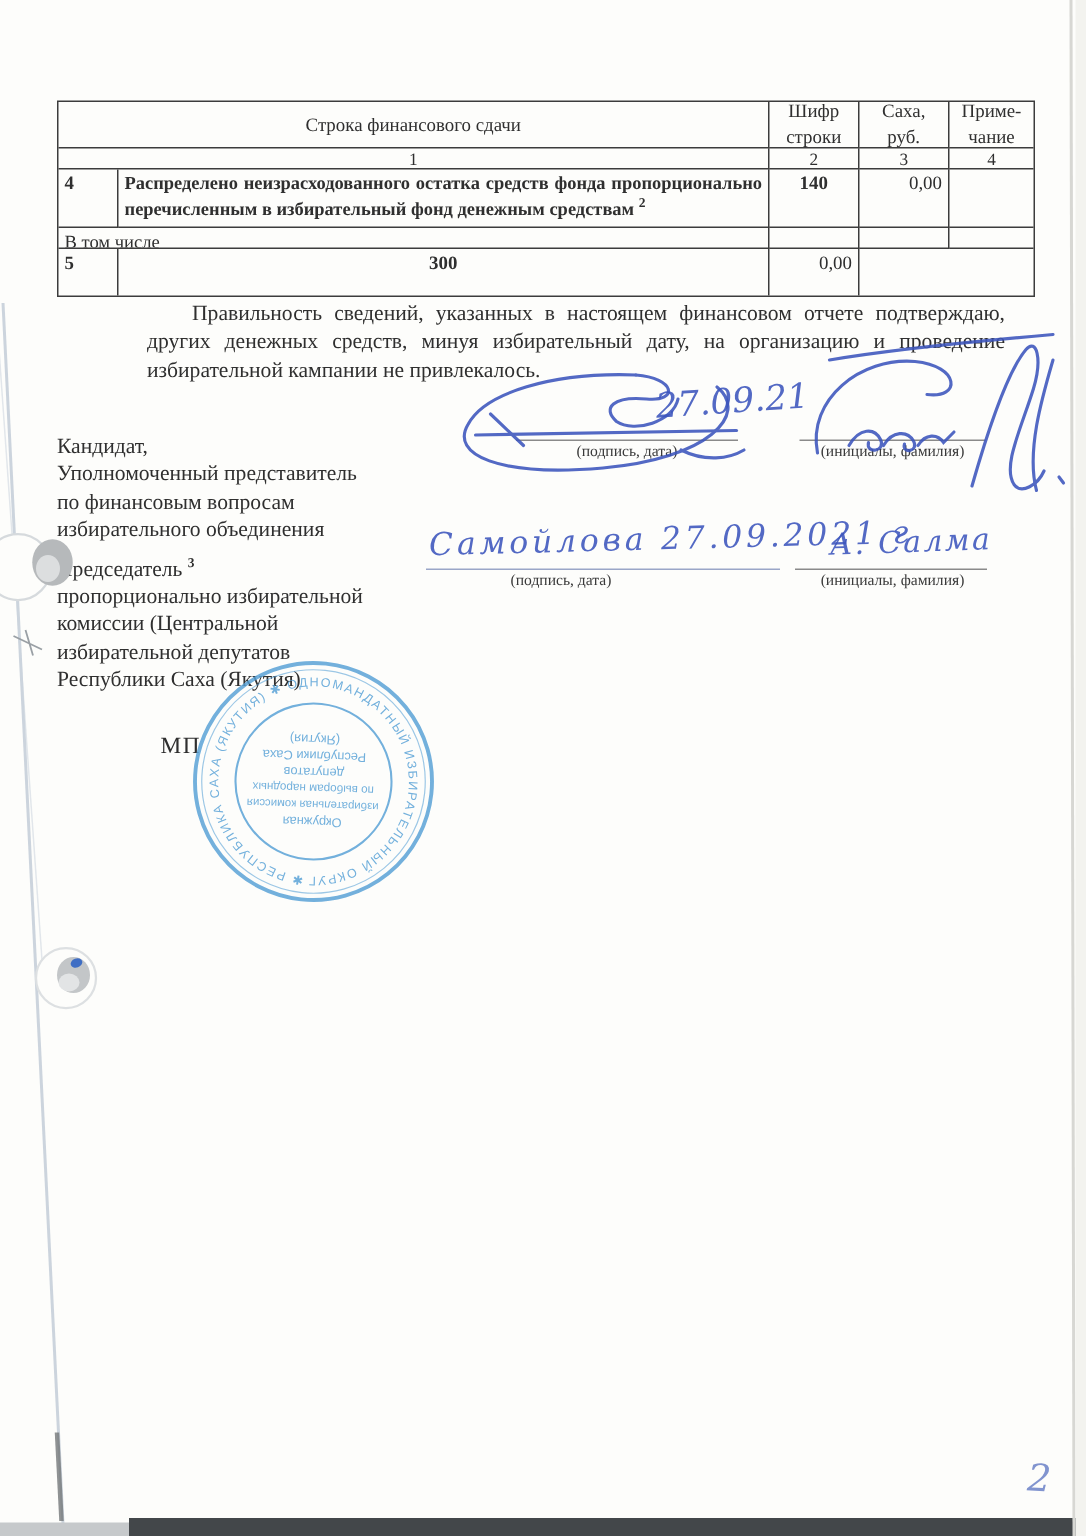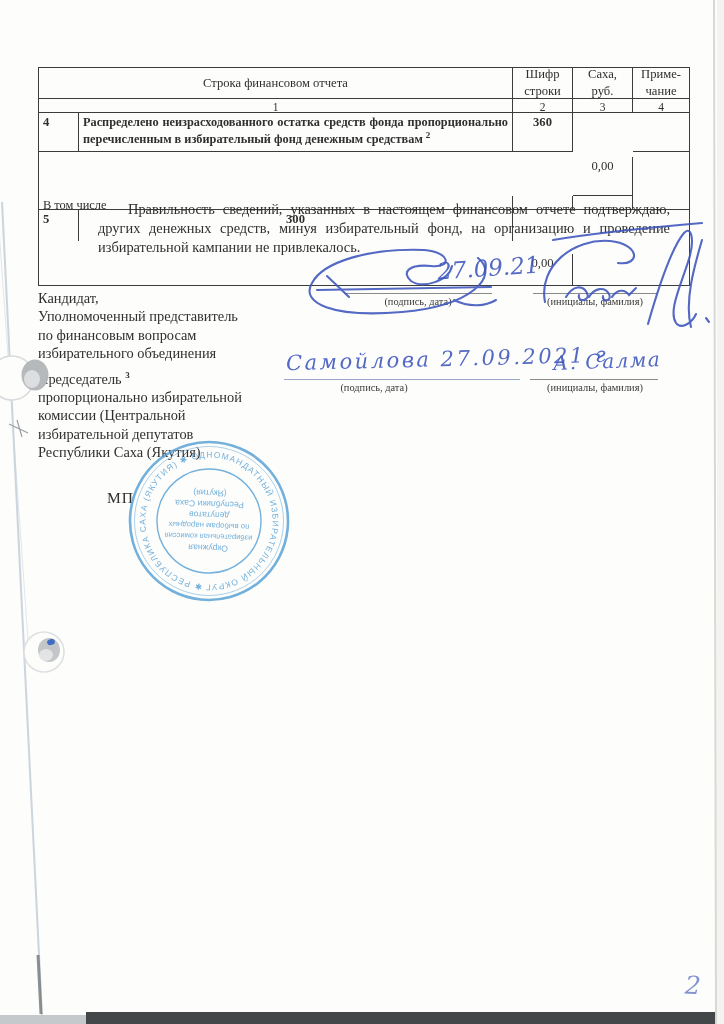--- a/index.html
+++ b/index.html
@@ -21,21 +21,21 @@
   }
   .ftable .c{border-right:1px solid #3c3c3c;border-bottom:1px solid #3c3c3c;
     padding:1px 4px;box-sizing:border-box;overflow:hidden;}
   .ftable .c.last{border-right:none;}
   .ftable .c.rowend{border-bottom:none;}
   .hc{text-align:center;display:flex;align-items:center;justify-content:center;}
   .idx{text-align:center;font-size:11.5px;padding:0 2px;}
   .bold{font-weight:bold;}
   .just{text-align:justify;}
   .num-c{text-align:center;font-weight:bold;}
-  .sum-c{text-align:center;padding-right:6px;margin-top:44px;}
+  .sum-c{text-align:right;padding-right:6px;}
   .span2{grid-column:1 / span 2;}
   .subrow{padding-left:36px;font-size:12.4px;}
 
   
   .statement{
     position:absolute;left:98px;top:200px;width:572px;
     font-size:14.4px;line-height:19px;text-align:justify;text-indent:30px;
   }
 
   
@@ -73,48 +73,48 @@
   
   .overlay{position:absolute;inset:0;pointer-events:none;}
 </style>
 </head>
 <body>
 
 <div class="page">
 
   <div class="ftable">
 
-    <div class="c hc span2" style="height:31px">Строка финансовом отчета</div>
+    <div class="c hc span2" style="height:31px">Строка финансового сдачи</div>
     <div class="c hc" style="height:31px">Шифр строки</div>
     <div class="c hc" style="height:31px">Саха, руб.</div>
     <div class="c hc last" style="height:31px">Приме-чание</div>
 
     <div class="c idx span2" style="height:14px">1</div>
     <div class="c idx" style="height:14px">2</div>
     <div class="c idx" style="height:14px">3</div>
     <div class="c idx last" style="height:14px">4</div>
 
     <div class="c bold" style="height:39px"><span>4</span></div>
     <div class="c bold just" style="height:39px;font-size:12.3px"><span>Распределено неизрасходованного остатка средств фонда пропорционально перечисленным в избирательный фонд денежным средствам</span>&nbsp;<sup>2</sup></div>
-    <div class="c num-c" style="height:39px">360</div>
+    <div class="c num-c" style="height:39px">140</div>
     <div class="c sum-c" style="height:39px">0,00</div>
     <div class="c last" style="height:39px"></div>
 
     <div class="c subrow span2" style="height:14px">В том числе</div>
     <div class="c" style="height:14px"></div>
     <div class="c" style="height:14px"></div>
     <div class="c last" style="height:14px"></div>
 
     <div class="c bold rowend" style="height:31px"><span>5</span></div>
     <div class="c num-c rowend" style="height:31px">300</div>
     <div class="c sum-c rowend" style="height:31px">0,00</div>
     <div class="c last rowend" style="height:31px"></div>
   </div>
 
-  <div class="statement">Правильность сведений, указанных в настоящем финансовом отчете подтверждаю, других денежных средств, минуя избирательный фонд, на организацию и проведение избирательной кампании не привлекалось.</div>
+  <div class="statement">Правильность сведений, указанных в настоящем финансовом отчете подтверждаю, других денежных средств, минуя избирательный дату, на организацию и проведение избирательной кампании не привлекалось.</div>
 
   <div class="roles1">
     <div>Кандидат,</div>
     <div>Уполномоченный представитель</div>
     <div>по финансовым вопросам</div>
     <div>избирательного объединения</div>
   </div>
   <div class="sigline l1a"></div>
   <div class="sigline l1b"></div>
   <div class="cap cap1a">(подпись, дата)</div>

